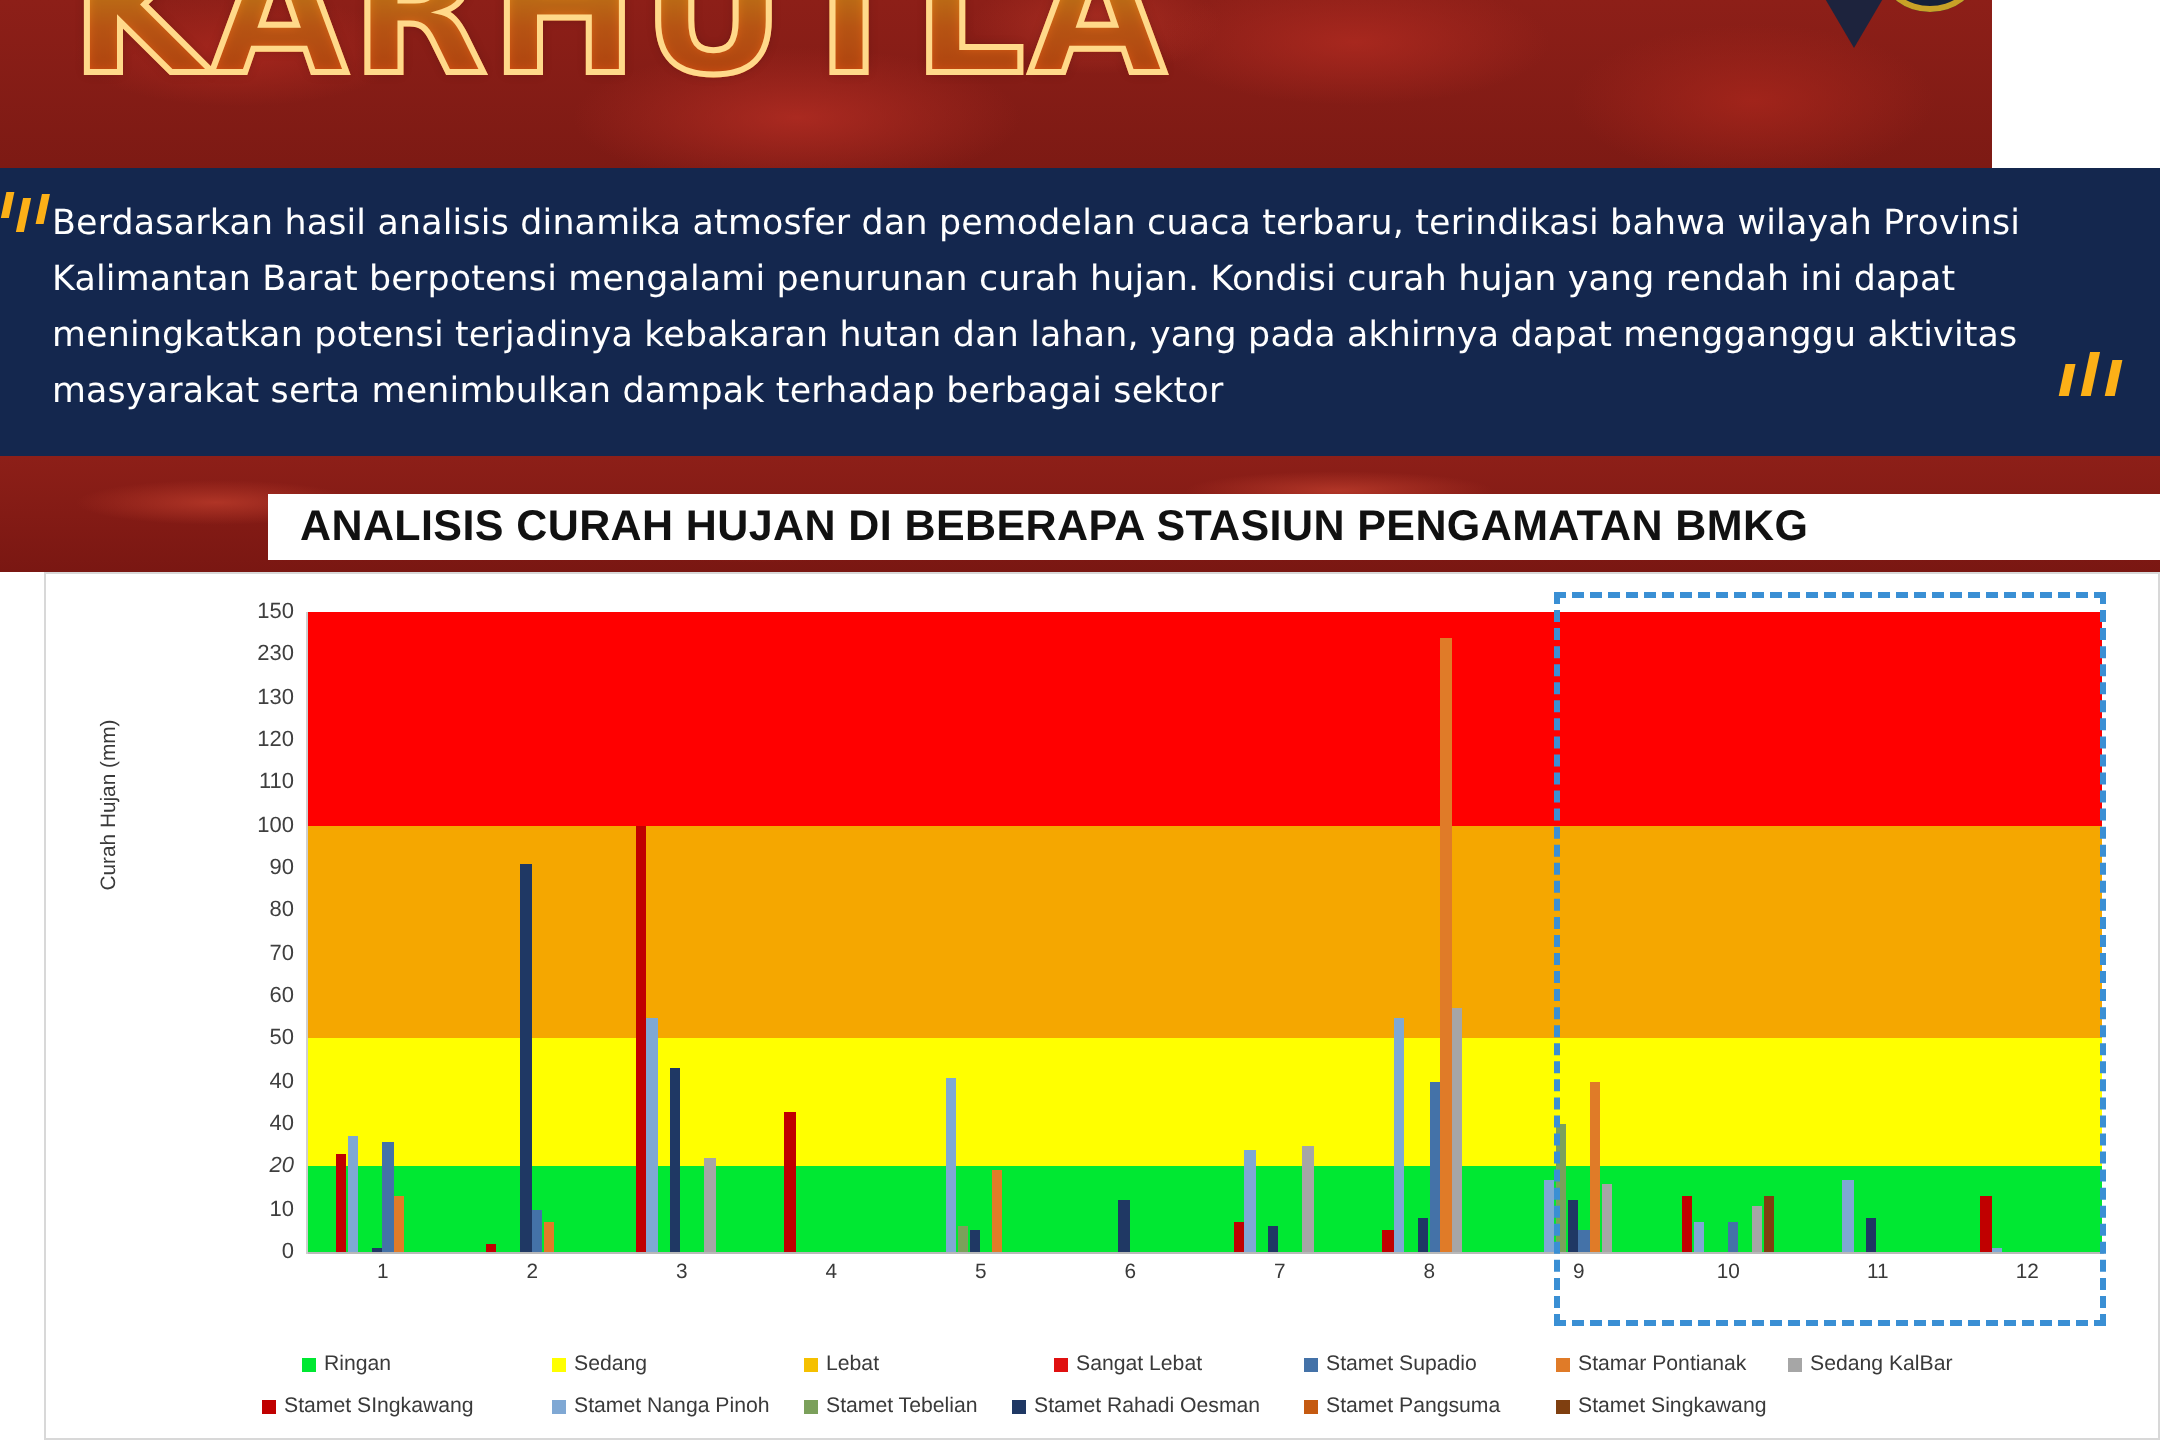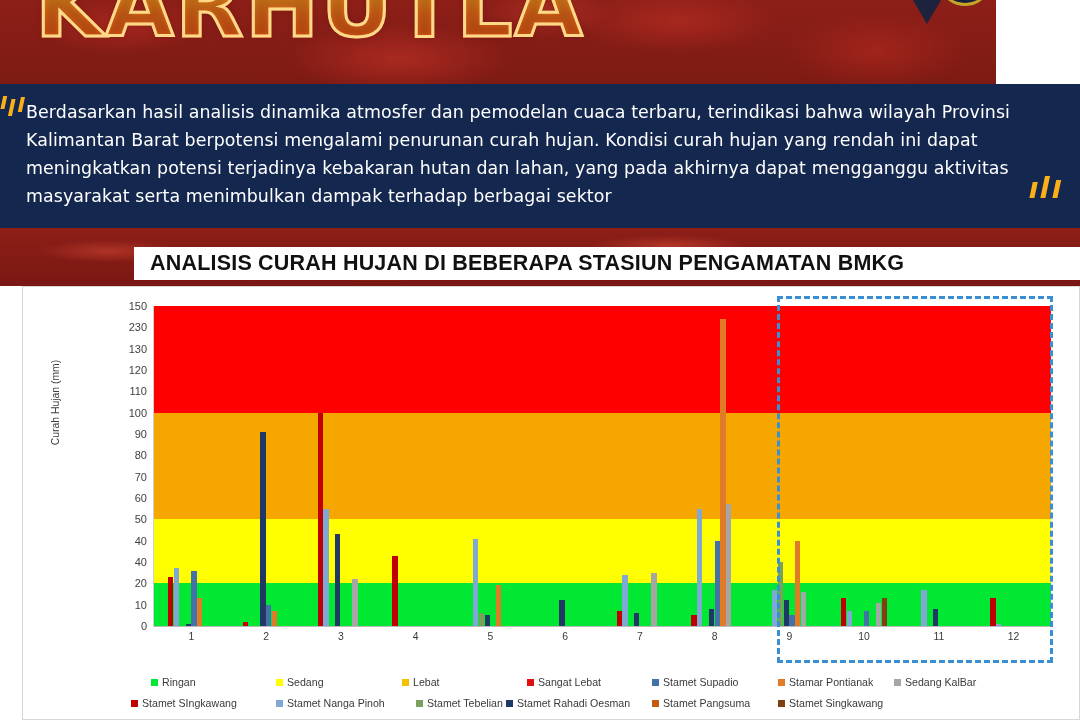--- a/index.html
+++ b/index.html
@@ -194,21 +194,21 @@
       <div class="ytick" style="top: 64px;">120</div>
       <div class="ytick" style="top: 85.3333px;">110</div>
       <div class="ytick" style="top: 106.667px;">100</div>
       <div class="ytick" style="top: 128px;">90</div>
       <div class="ytick" style="top: 149.333px;">80</div>
       <div class="ytick" style="top: 170.667px;">70</div>
       <div class="ytick" style="top: 192px;">60</div>
       <div class="ytick" style="top: 213.333px;">50</div>
       <div class="ytick" style="top: 234.667px;">40</div>
       <div class="ytick" style="top: 256px;">40</div>
-      <div class="ytick" style="top: 277.333px;">20</div>
+      <div class="ytick" style="top: 277.333px; font-style: italic;">20</div>
       <div class="ytick" style="top: 298.667px;">10</div>
       <div class="ytick" style="top: 320px;">0</div>
     </div>
   <div id="y-axis-line"></div>
 
   <div id="plot">
     <div class="band band-red"></div>
     <div class="band band-orange"></div>
     <div class="band band-yellow"></div>
     <div class="band band-green"></div>
@@ -311,21 +311,21 @@
       </div>
     <div class="legend-row" id="legend-row-2">
         <div class="legend-item" style="left: 108px;">
           <span class="legend-swatch" style="background: rgb(192, 0, 0);"></span>
           <span>Stamet SIngkawang</span>
         </div>
         <div class="legend-item" style="left: 253px;">
           <span class="legend-swatch" style="background: rgb(127, 168, 212);"></span>
           <span>Stamet Nanga Pinoh</span>
         </div>
-        <div class="legend-item" style="left: 393px;">
+        <div class="legend-item" style="left: 379px;">
           <span class="legend-swatch" style="background: rgb(123, 160, 91);"></span>
           <span>Stamet Tebelian</span>
         </div>
         <div class="legend-item" style="left: 483px; justify-content: center;">
           <span class="legend-swatch" style="background: rgb(31, 56, 100);"></span>
           <span>Stamet Rahadi Oesman</span>
         </div>
         <div class="legend-item" style="left: 629px;">
           <span class="legend-swatch" style="background: rgb(197, 90, 17);"></span>
           <span>Stamet Pangsuma</span>

